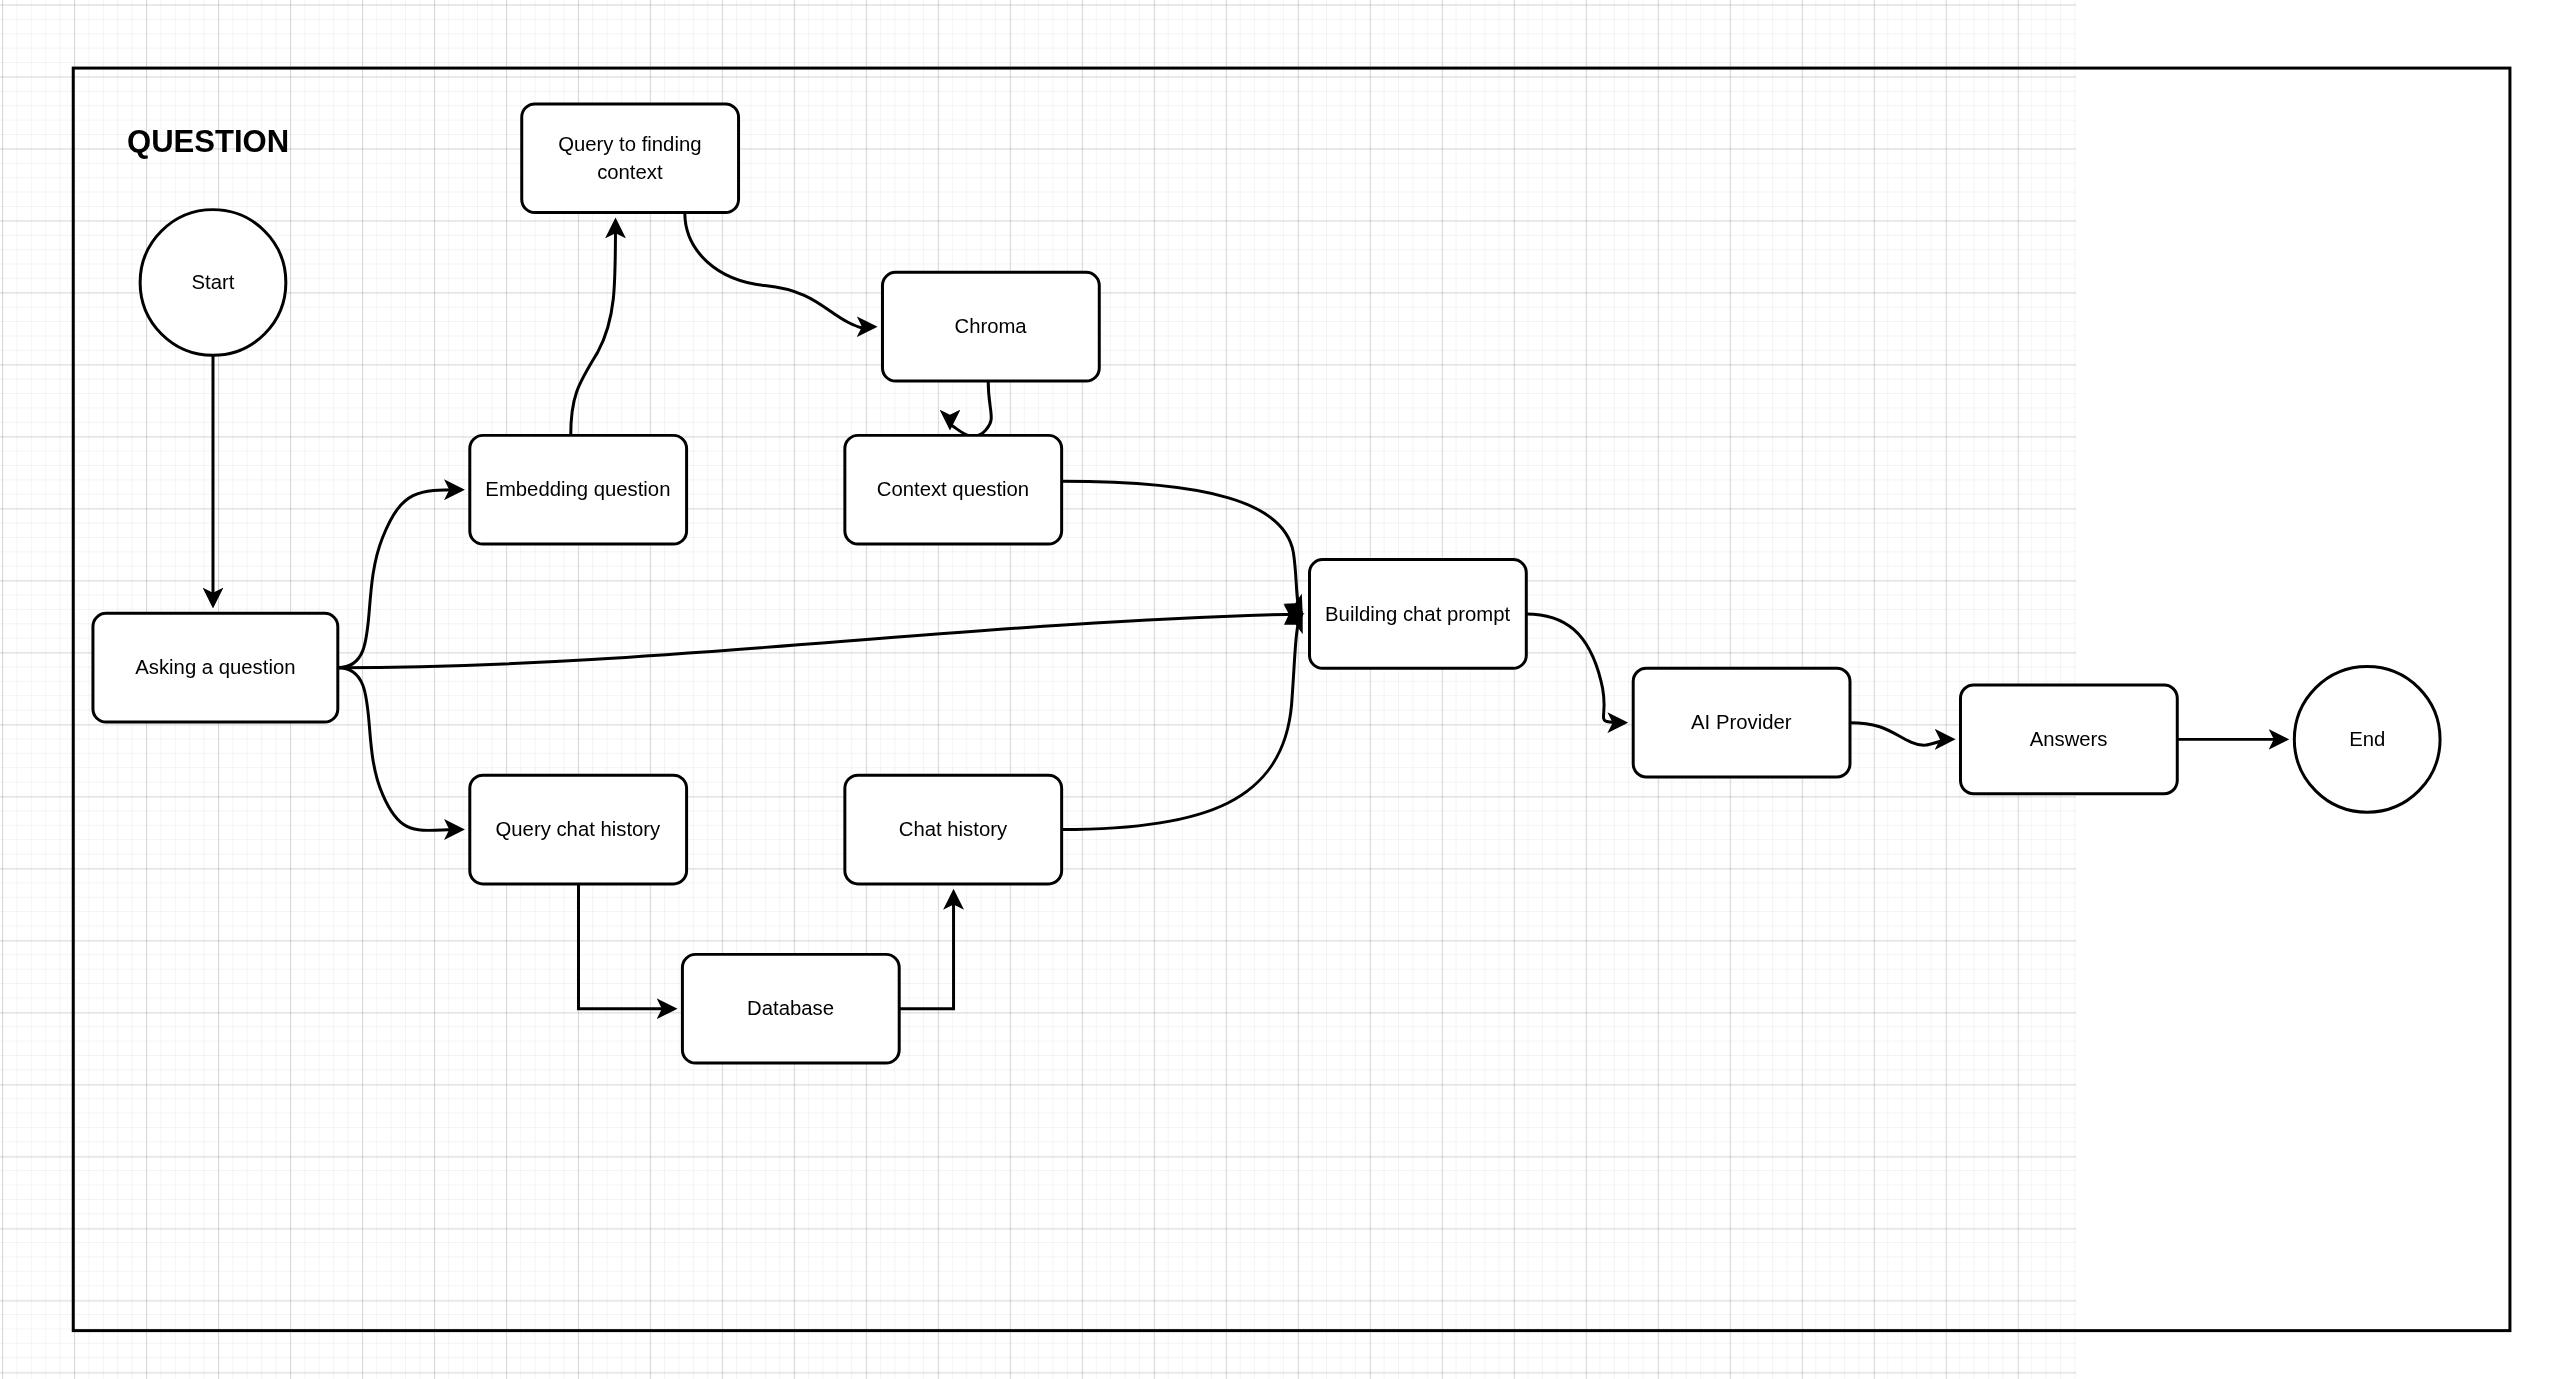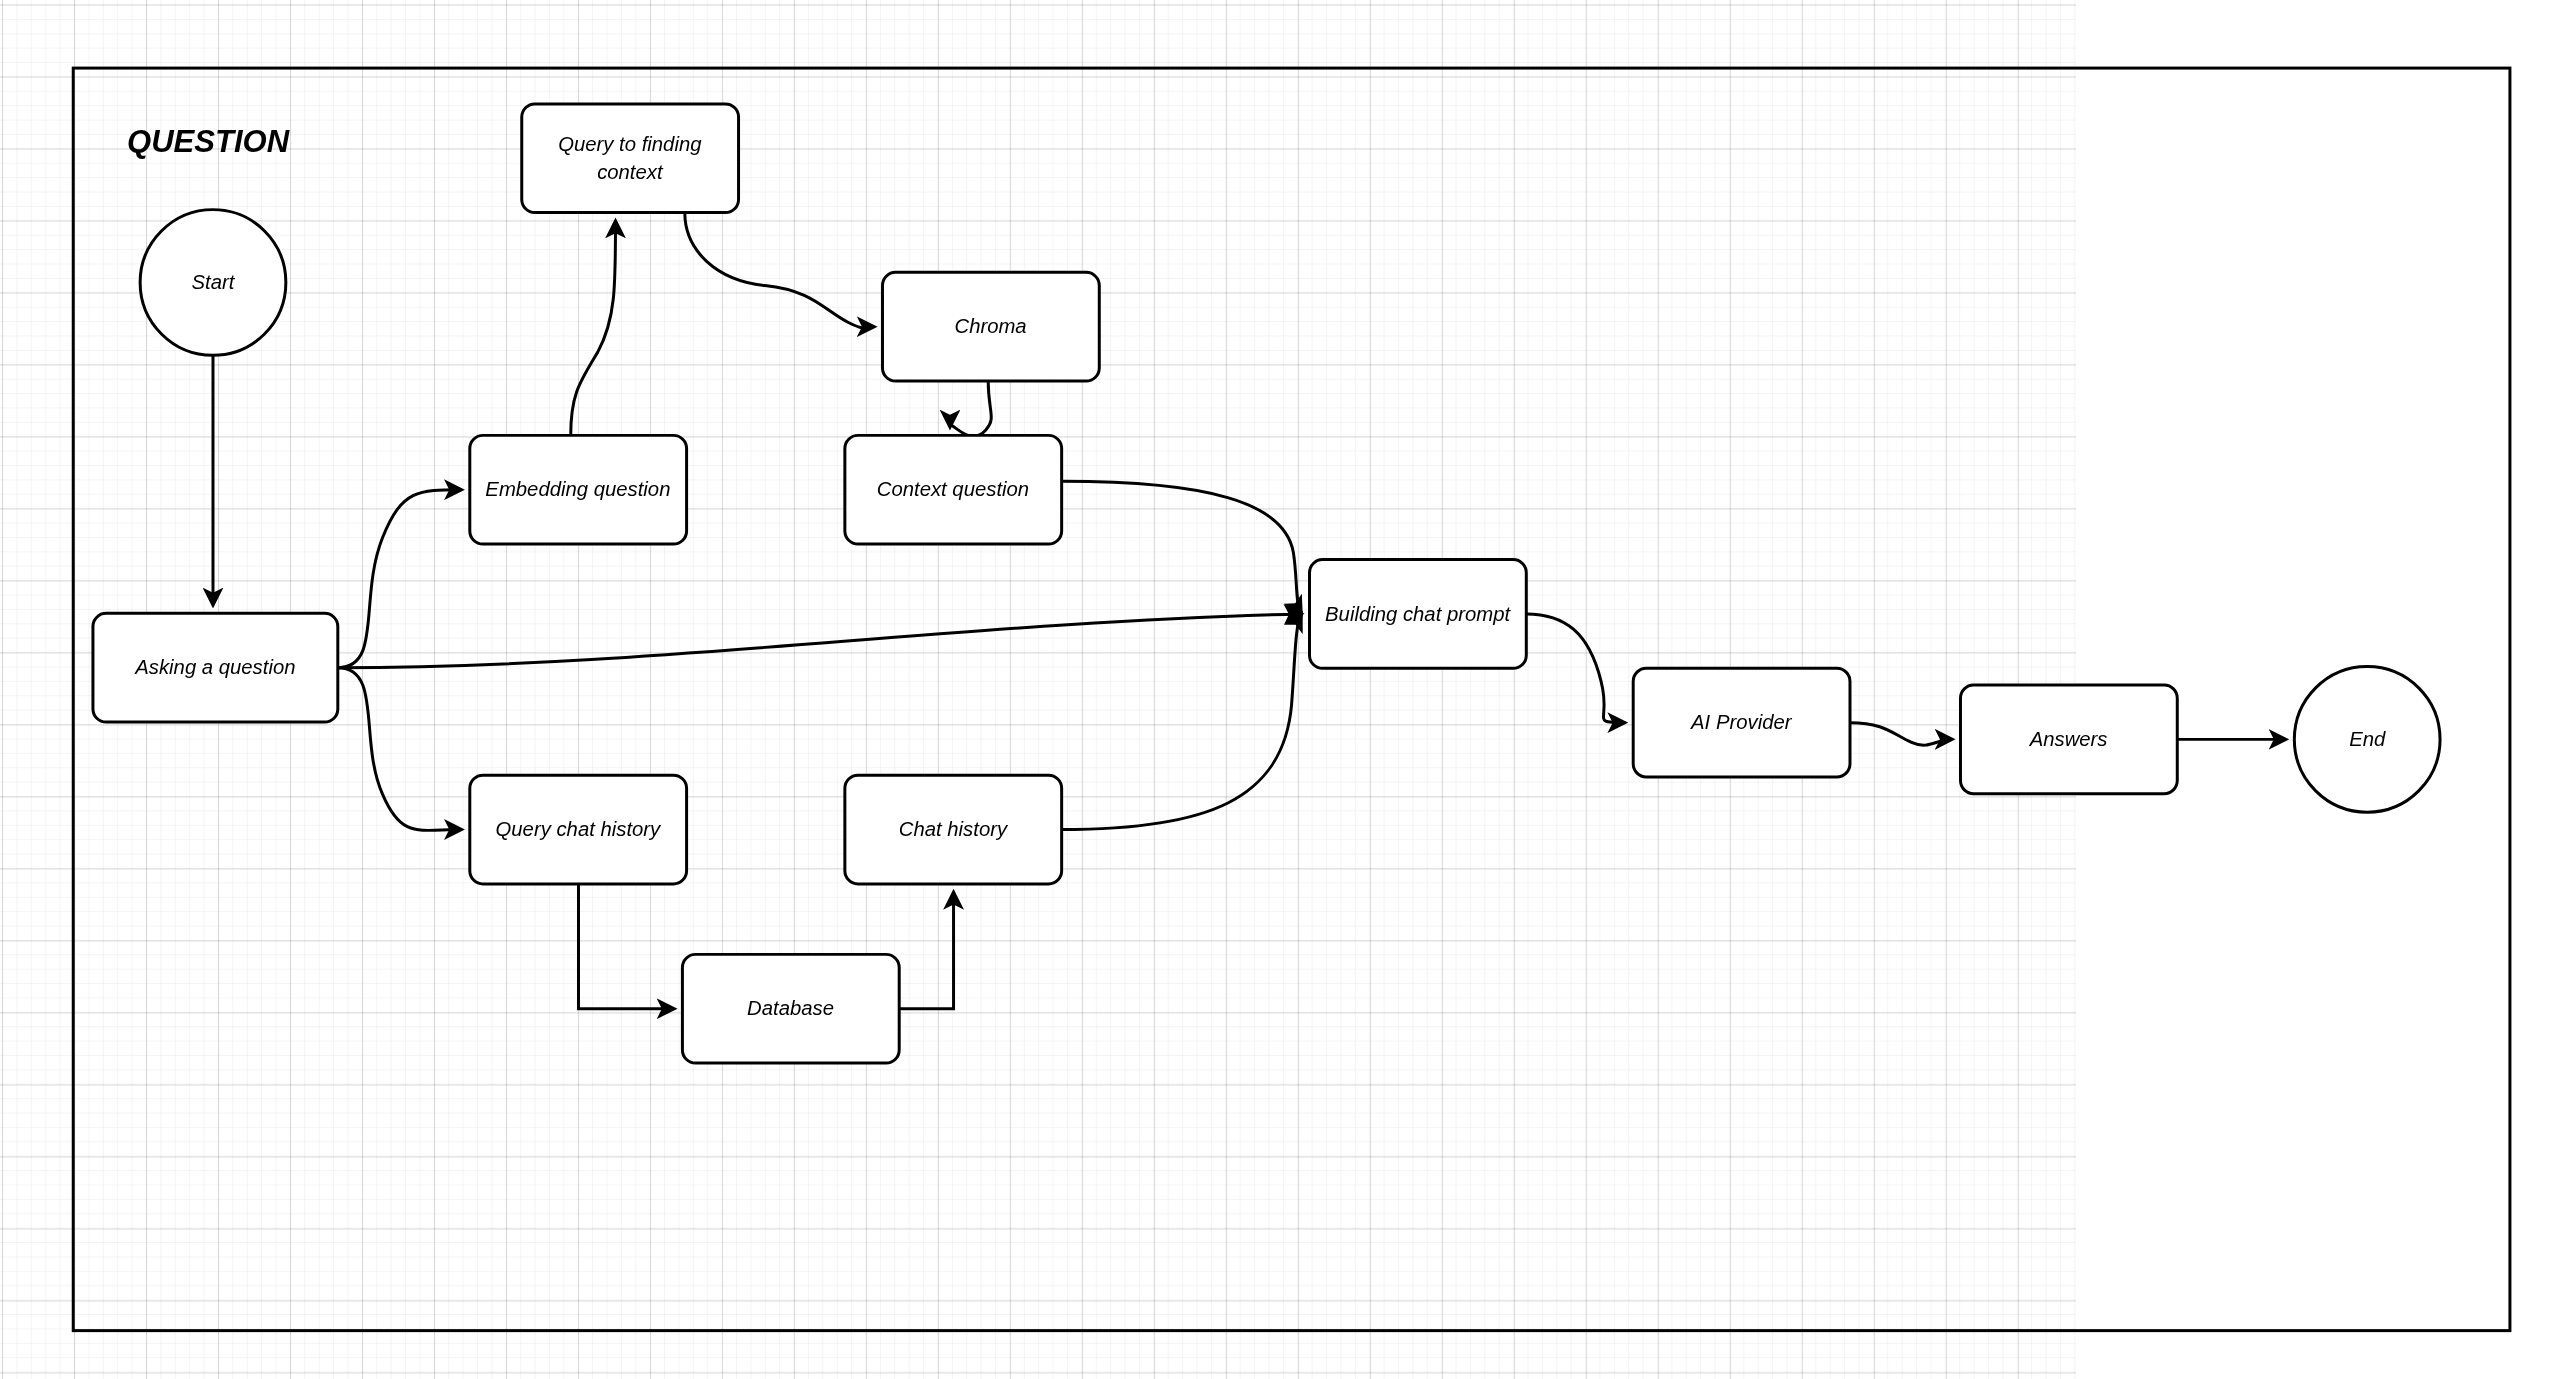--- a/index.html
+++ b/index.html
@@ -22,21 +22,20 @@
       linear-gradient(to right, rgba(0,0,0,0.13) 0.6px, transparent 0.6px),
       linear-gradient(to bottom, rgba(0,0,0,0.13) 0.6px, transparent 0.6px),
       linear-gradient(to right, rgba(0,0,0,0.045) 0.6px, transparent 0.6px),
       linear-gradient(to bottom, rgba(0,0,0,0.045) 0.6px, transparent 0.6px);
     background-size:
       72px 72px,
       72px 72px,
       14.4px 14.4px,
       14.4px 14.4px;
     background-position: 2.1px 4.5px, 2.1px 4.5px, 2.1px 4.5px, 2.1px 4.5px;
-    font-style: italic;
   }
   #diagram-svg {
     position: absolute;
     top: 0;
     left: 0;
     width: 2576px;
     height: 1379px;
   }
   .node-label {
     font-family: "Liberation Sans", sans-serif;

